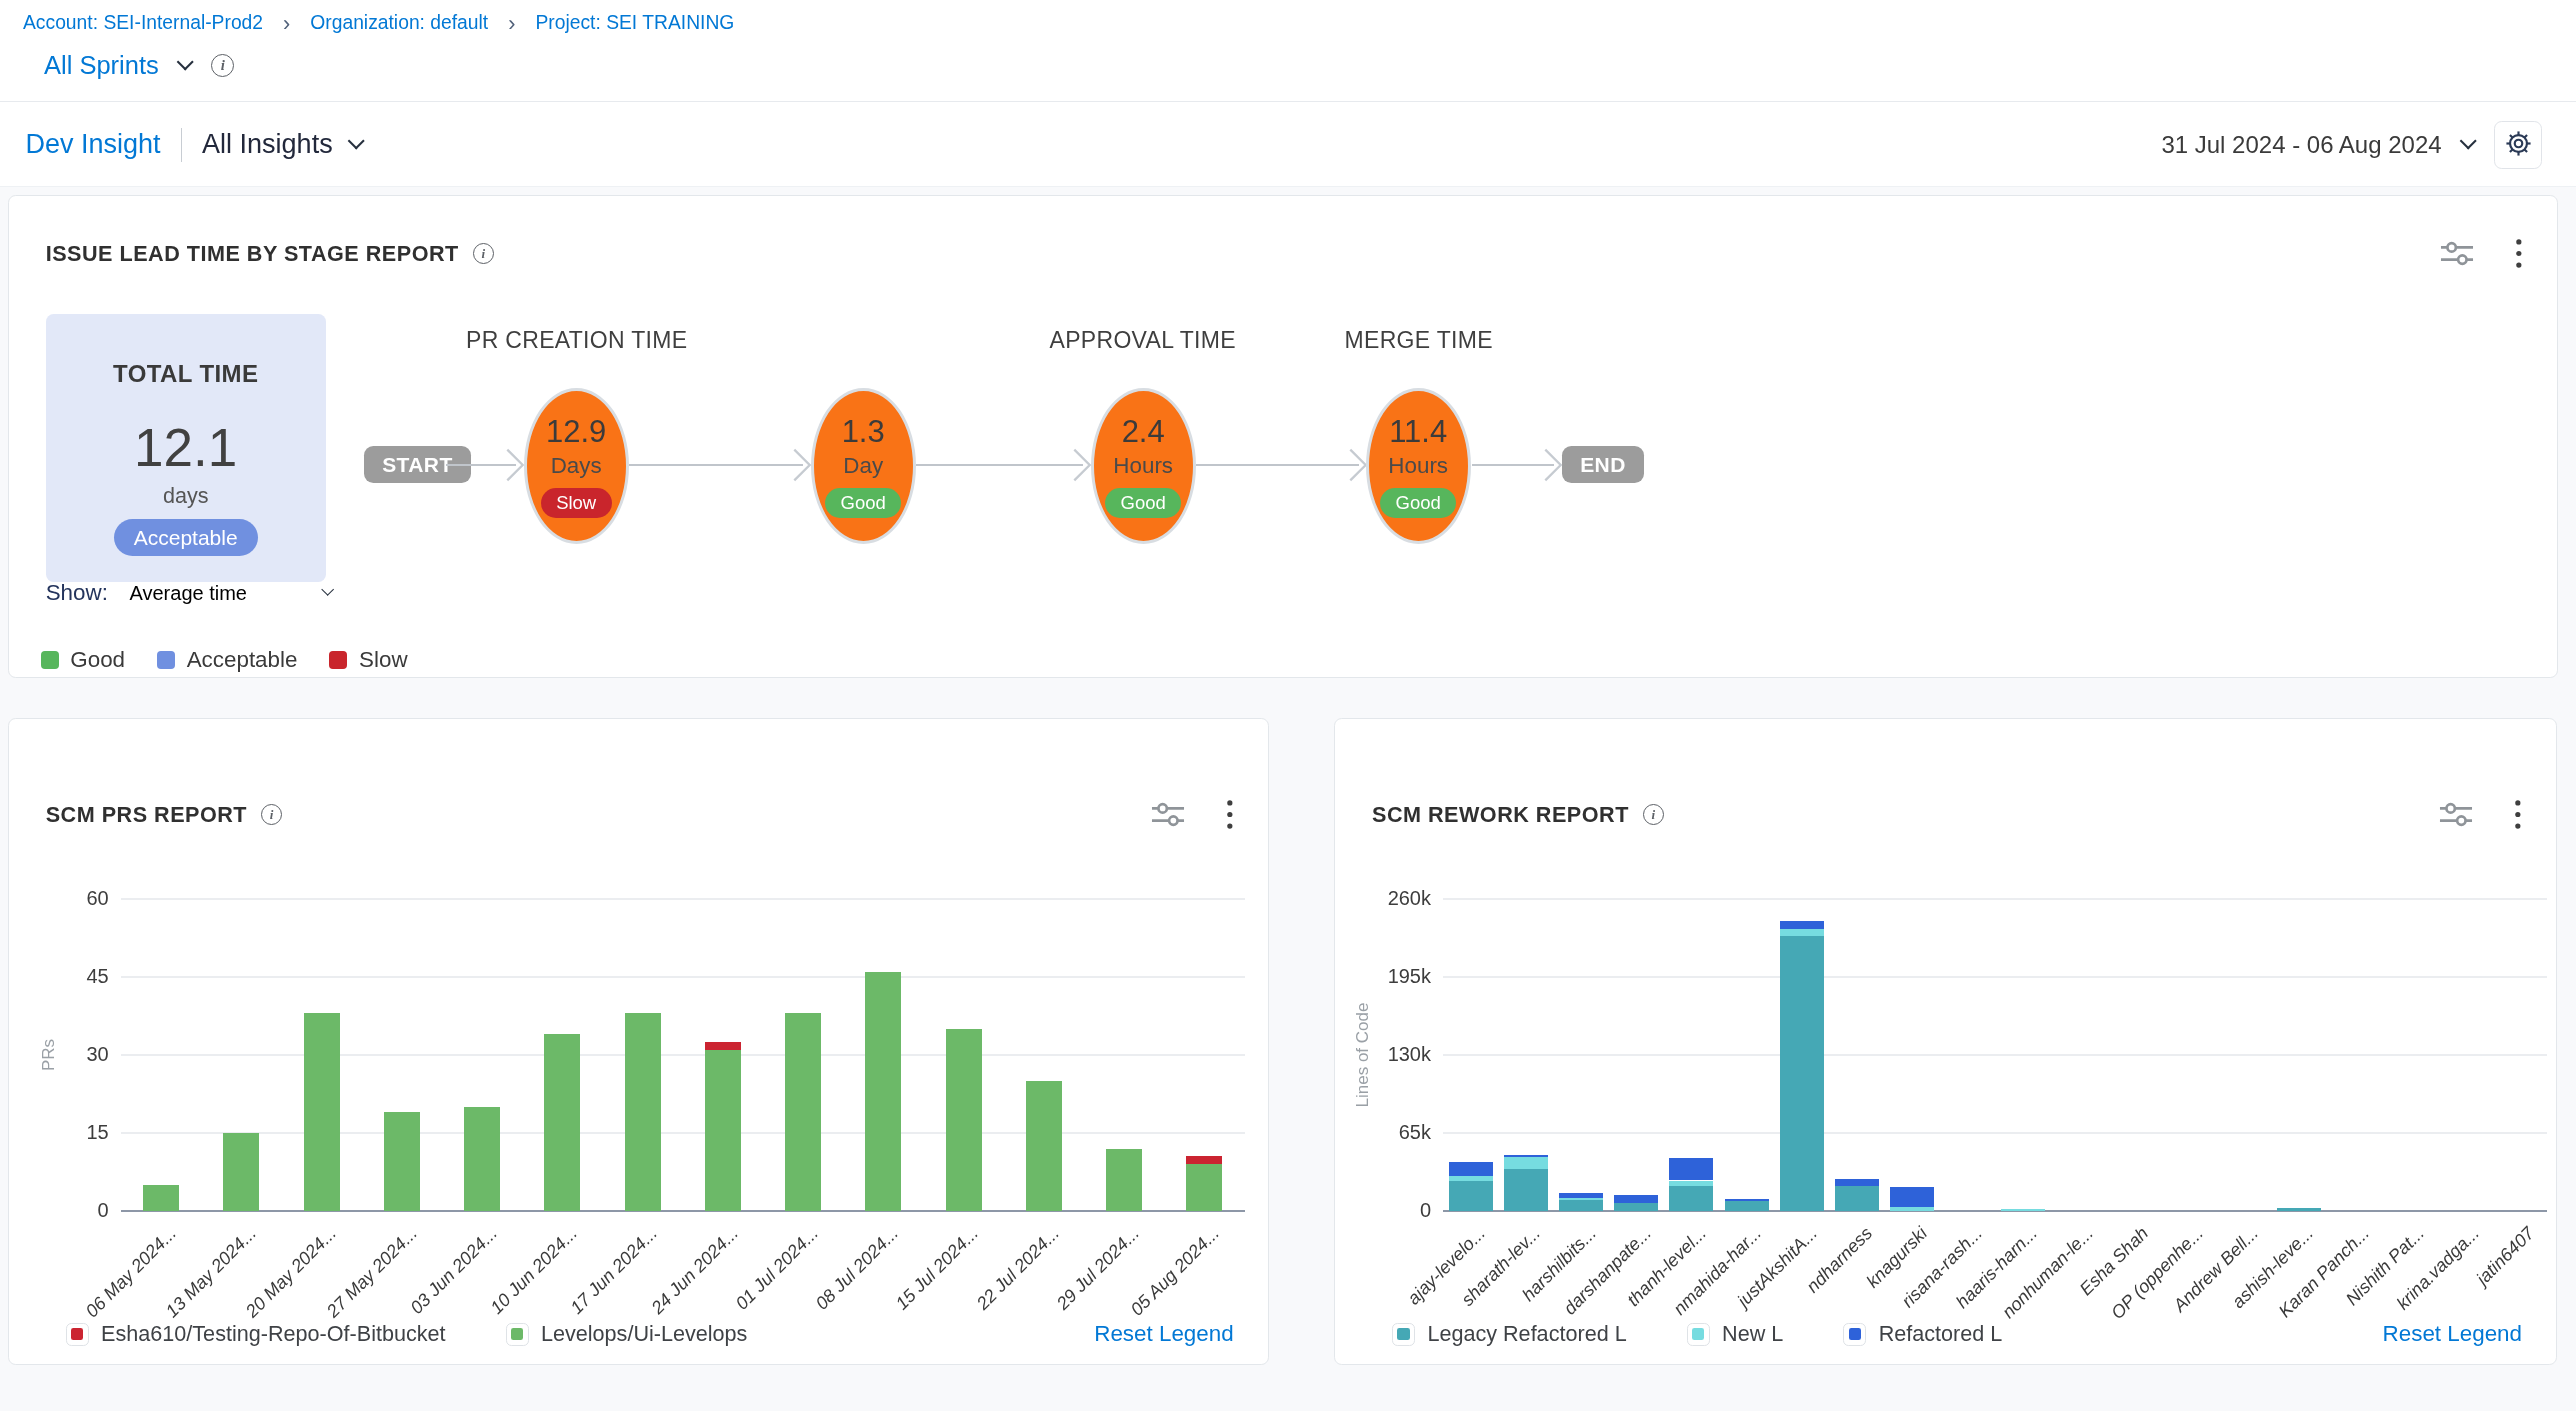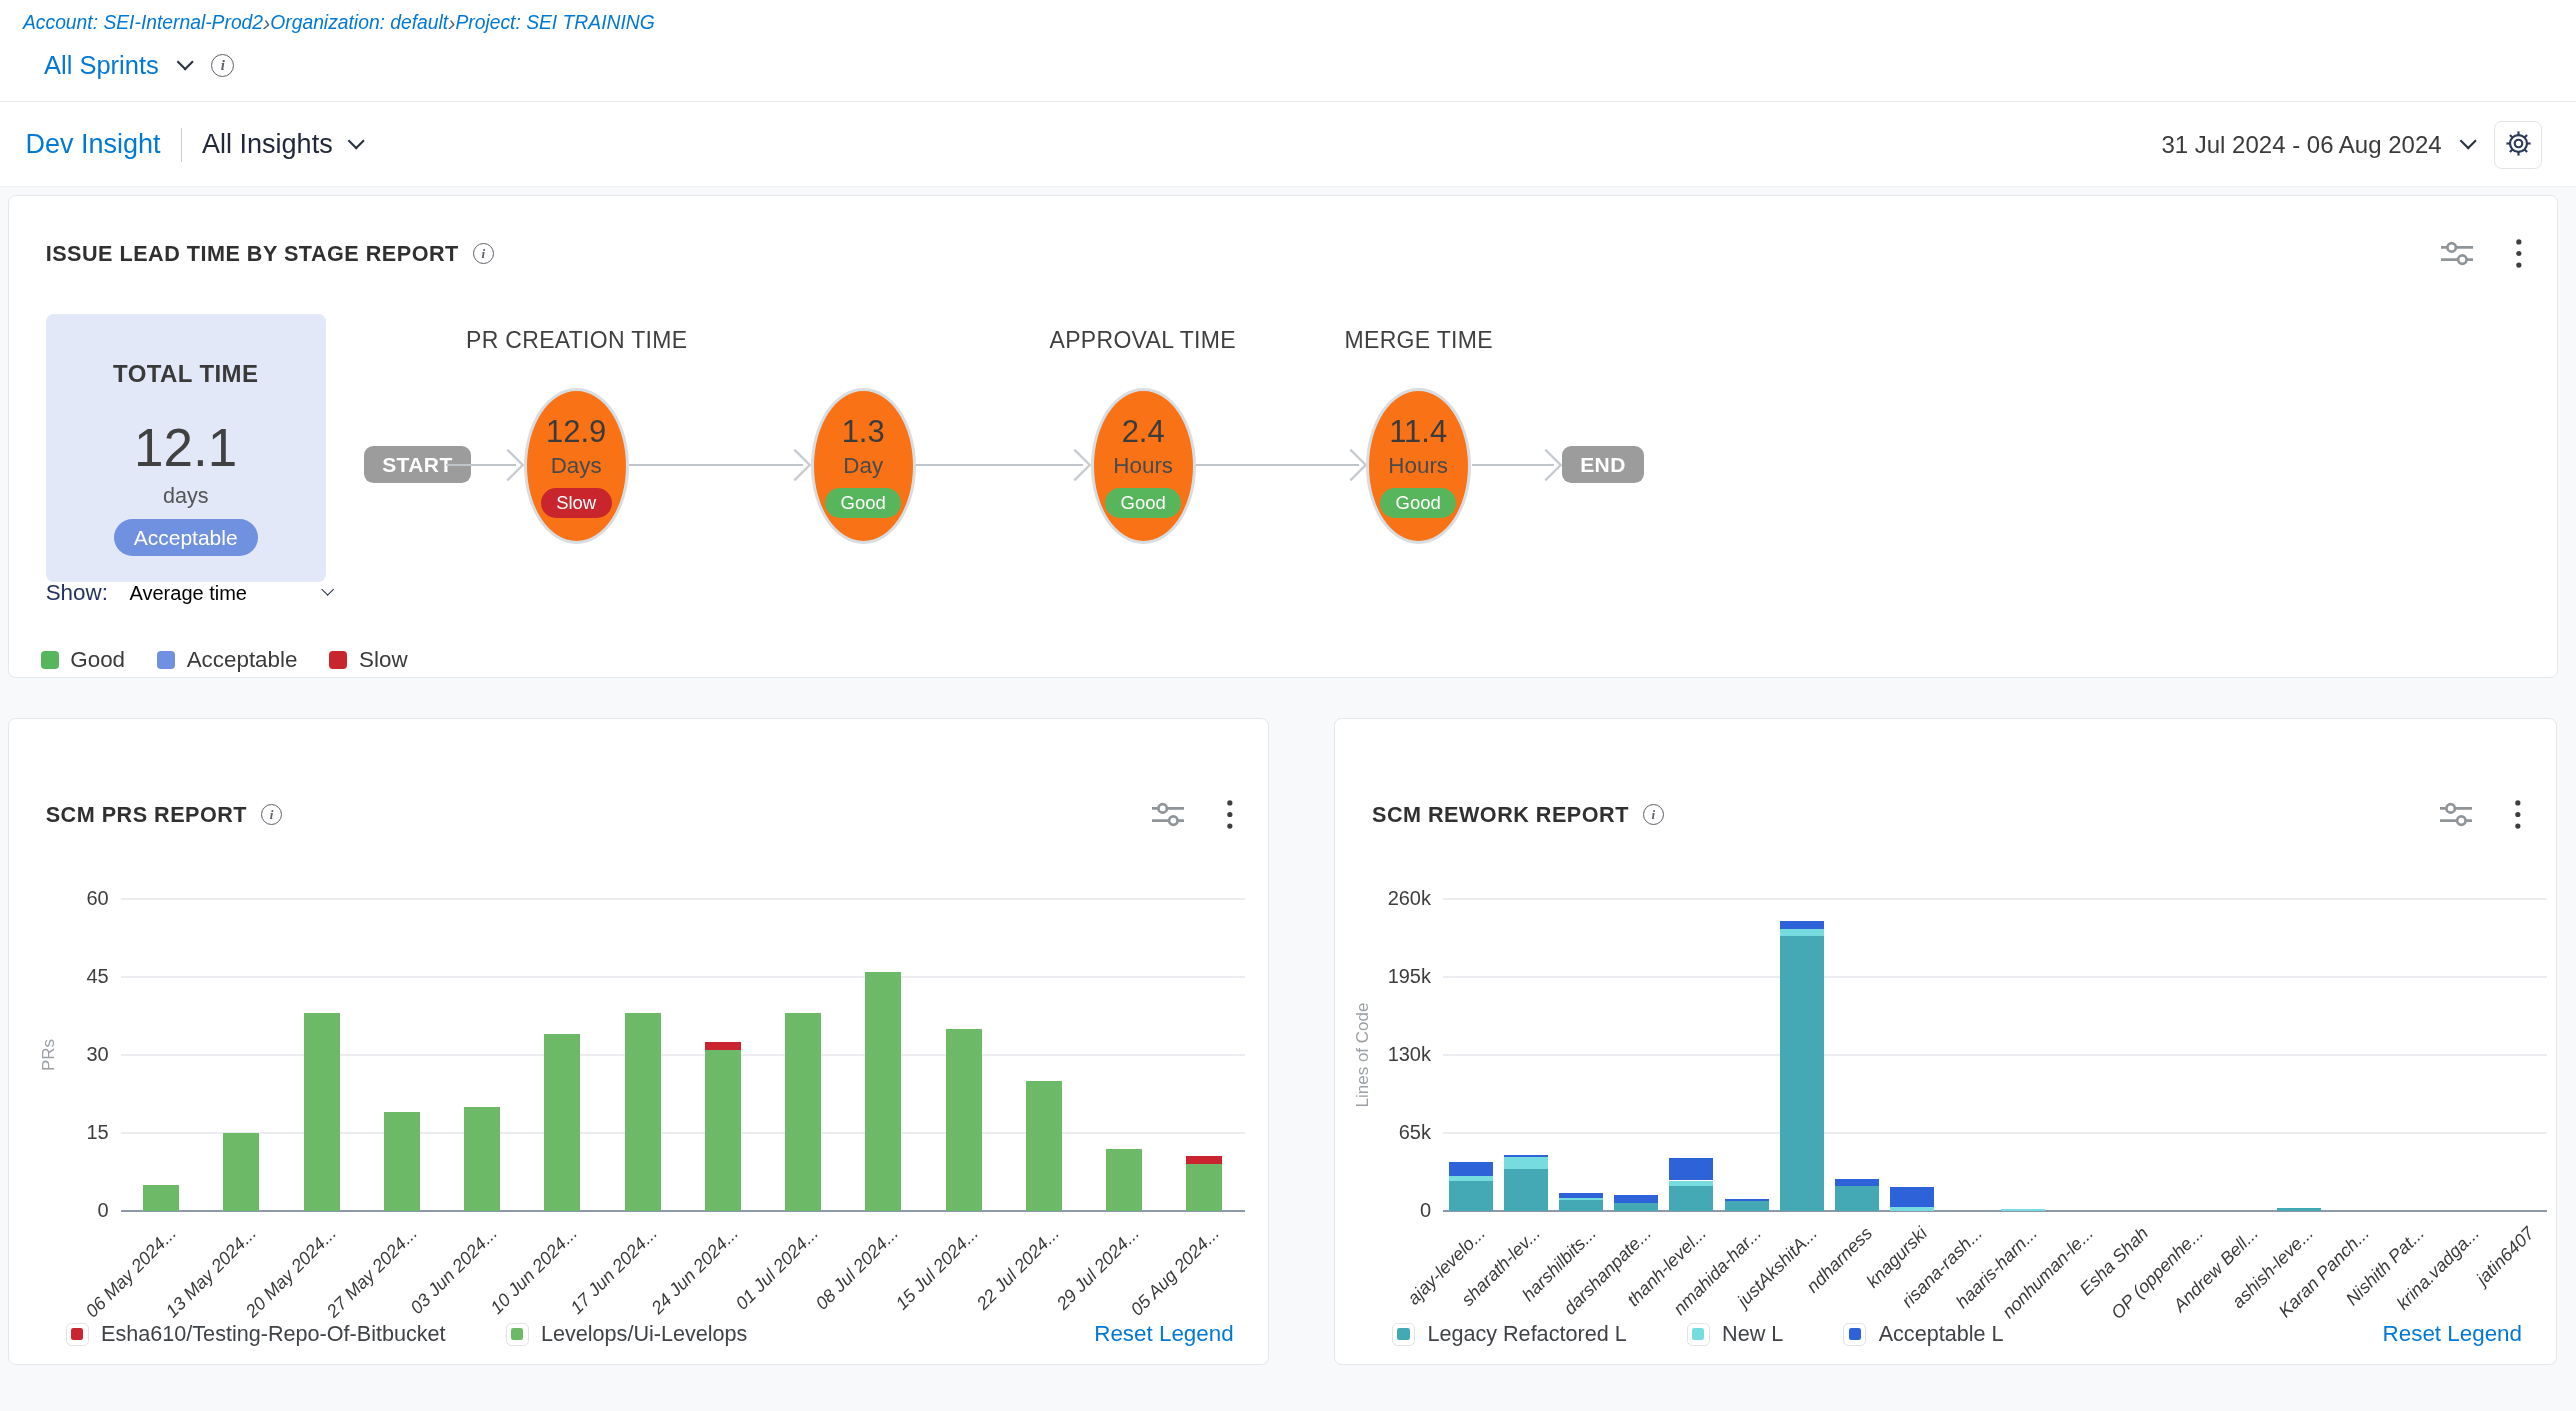--- a/index.html
+++ b/index.html
@@ -2,21 +2,21 @@
 <html style="font-size:12.4px"><head>
 <meta charset="utf-8">
 <style>
   * { margin:0; padding:0; box-sizing:border-box; }
   html,body { width:2576px; height:1412px; }
   body {
     font-family:"Liberation Sans","DejaVu Sans",sans-serif;
     background:#f8f9fb; position:relative; overflow:hidden; color:#333;
   }
   .topbar { position:absolute; left:0; top:0; width:100%; height:102px; background:#fff; border-bottom:1.5px solid #e7eaee; }
-  .breadcrumb { position:absolute; left:23px; top:12.4px; display:flex; align-items:center; gap:0; font-size:19.3px;font-style:italic; }
+  .breadcrumb { position:absolute; left:23px; top:12.4px; display:flex; align-items:center; gap:20px; font-size:19.3px; }
   .crumb { color:#0278d5; text-decoration:none; cursor:pointer; }
   .crumb-sep { color:#51617a; font-size:21.6px; line-height:19.3px; }
   .sprint-row { position:absolute; left:44px; top:51px; display:flex; align-items:center; gap:20px; cursor:pointer; }
   .sprint-label { color:#0278d5; font-size:25.5px; font-weight:500; }
   .chev { display:inline-block; width:12.4px; height:12.4px; border-right:2.3px solid #26303e; border-bottom:2.3px solid #26303e; transform:rotate(45deg); margin-top:-6.2px; }
   .chev-sm { width:9.3px; height:9.3px; border-width:1.9px; }
   .info-icon { display:inline-flex; align-items:center; justify-content:center; width:23px; height:23px; border:1.9px solid #5c6066; border-radius:50%; color:#5c6066; font-size:14.7px; font-weight:600; font-style:italic; font-family:"Liberation Serif","DejaVu Serif",serif; cursor:pointer; flex:none; }
   .toolbar { position:absolute; left:0; top:102px; width:100%; height:85px; background:#fff; border-bottom:1.5px solid #eef1f4; }
   .toolbar-left { position:absolute; left:25.5px; top:0; height:85px; display:flex; align-items:center; }
   .dev-insight { color:#0278d5; font-size:27px; cursor:pointer; }
@@ -412,19 +412,19 @@
     <div class="legend-item">
       <span class="swatch-box">
           <span class="swatch-inner" style="background-color: rgb(118, 220, 224);"></span>
         </span>
       <span class="legend-label">New L</span>
     </div>
     <div class="legend-item">
       <span class="swatch-box">
           <span class="swatch-inner" style="background-color: rgb(46, 98, 217);"></span>
         </span>
-      <span class="legend-label">Acceptable L</span>
+      <span class="legend-label">Refactored L</span>
     </div>
     <span class="legend-spacer"></span>
     <a class="reset-legend">Reset Legend</a>
   </div>
 </section>
 
 
 </body></html>

